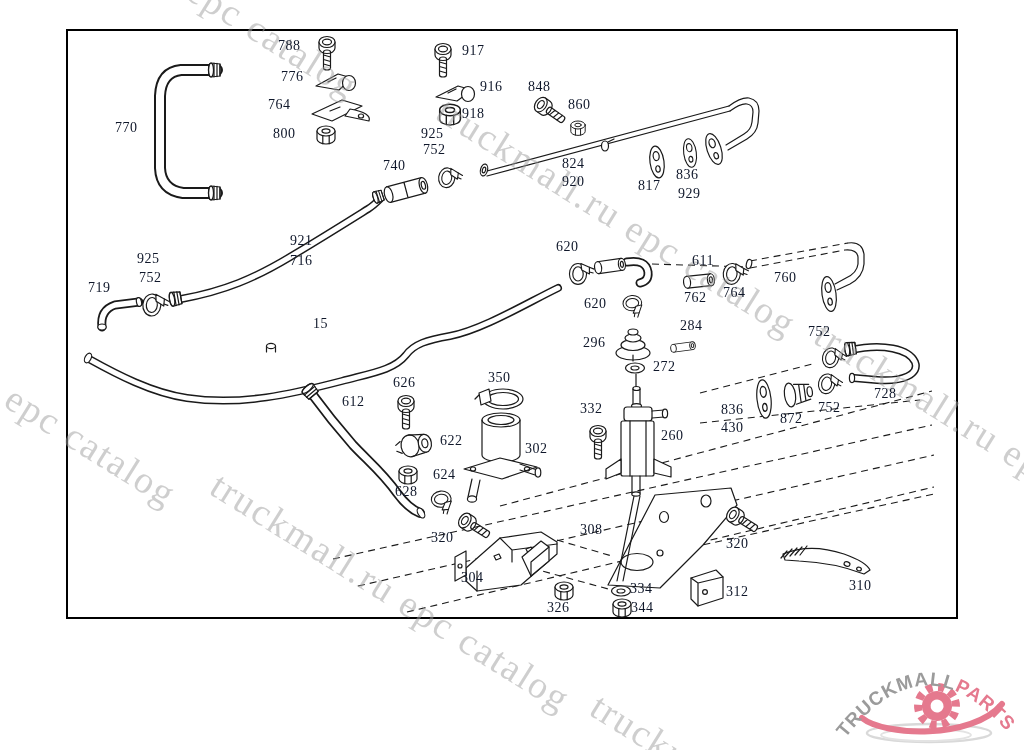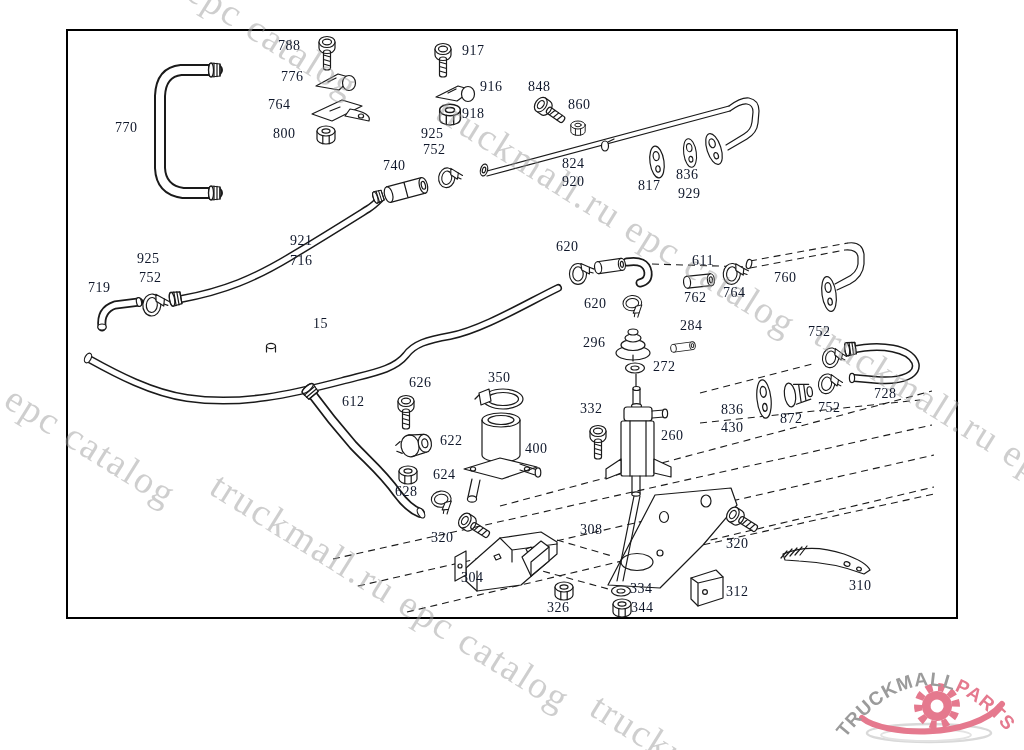--- a/index.html
+++ b/index.html
@@ -332,30 +332,30 @@
       <span class="part-label" style="left: 584px; top: 296px;">620</span>
       <span class="part-label" style="left: 684px; top: 290px;">762</span>
       <span class="part-label" style="left: 723px; top: 285px;">764</span>
       <span class="part-label" style="left: 774px; top: 270px;">760</span>
       <span class="part-label" style="left: 313px; top: 316px;">15</span>
       <span class="part-label" style="left: 583px; top: 335px;">296</span>
       <span class="part-label" style="left: 680px; top: 318px;">284</span>
       <span class="part-label" style="left: 653px; top: 359px;">272</span>
       <span class="part-label" style="left: 808px; top: 324px;">752</span>
       <span class="part-label" style="left: 874px; top: 386px;">728</span>
-      <span class="part-label" style="left: 393px; top: 375px; margin-left: 16px;">626</span>
+      <span class="part-label" style="left: 393px; top: 375px;">626</span>
       <span class="part-label" style="left: 488px; top: 370px;">350</span>
       <span class="part-label" style="left: 342px; top: 394px;">612</span>
       <span class="part-label" style="left: 580px; top: 401px;">332</span>
       <span class="part-label" style="left: 721px; top: 402px;">836</span>
       <span class="part-label" style="left: 721px; top: 420px;">430</span>
       <span class="part-label" style="left: 780px; top: 411px;">872</span>
       <span class="part-label" style="left: 818px; top: 400px;">752</span>
       <span class="part-label" style="left: 440px; top: 433px;">622</span>
-      <span class="part-label" style="left: 525px; top: 441px;">400</span>
+      <span class="part-label" style="left: 525px; top: 441px;">302</span>
       <span class="part-label" style="left: 661px; top: 428px;">260</span>
       <span class="part-label" style="left: 433px; top: 467px;">624</span>
       <span class="part-label" style="left: 395px; top: 484px;">628</span>
       <span class="part-label" style="left: 580px; top: 522px;">308</span>
       <span class="part-label" style="left: 431px; top: 530px;">320</span>
       <span class="part-label" style="left: 726px; top: 536px;">320</span>
       <span class="part-label" style="left: 425px; top: 570px; margin-left: 36px;">304</span>
       <span class="part-label" style="left: 726px; top: 584px;">312</span>
       <span class="part-label" style="left: 849px; top: 578px;">310</span>
       <span class="part-label" style="left: 547px; top: 600px;">326</span>

